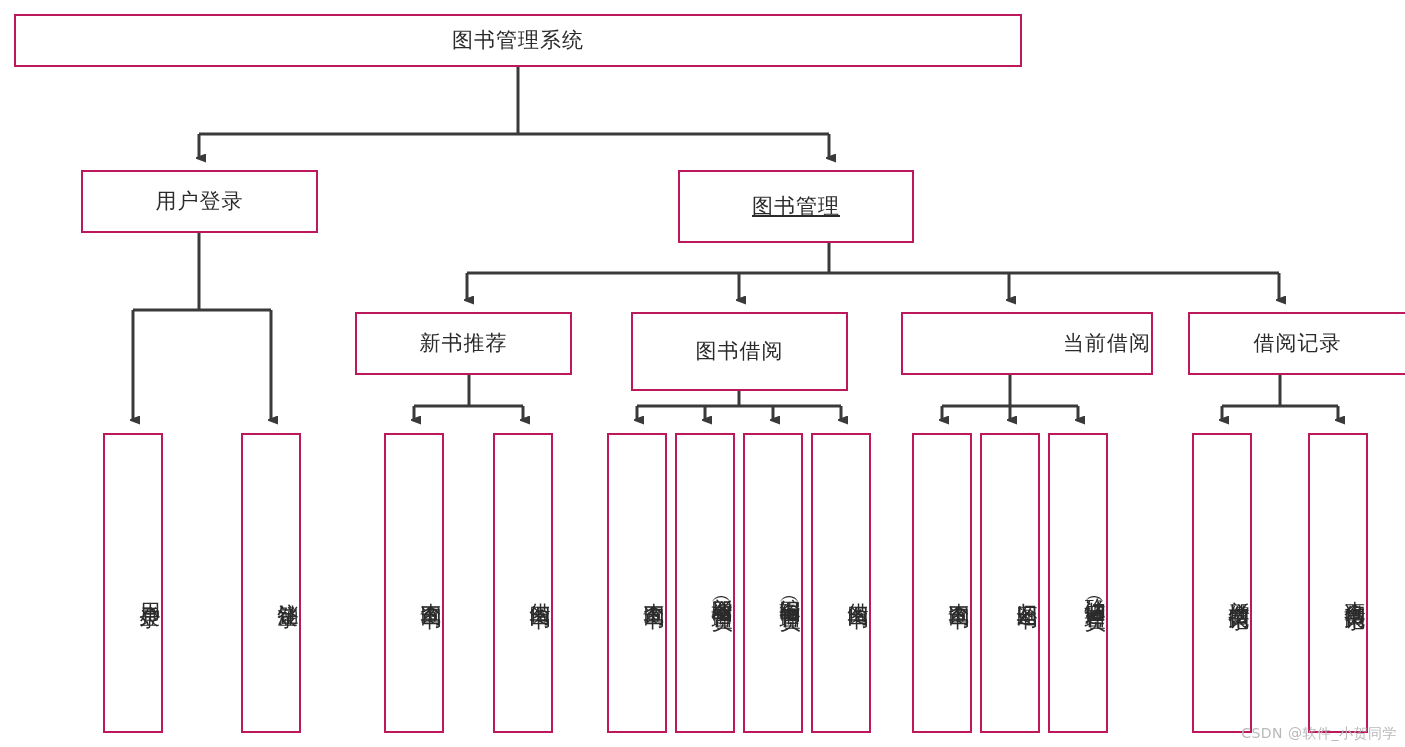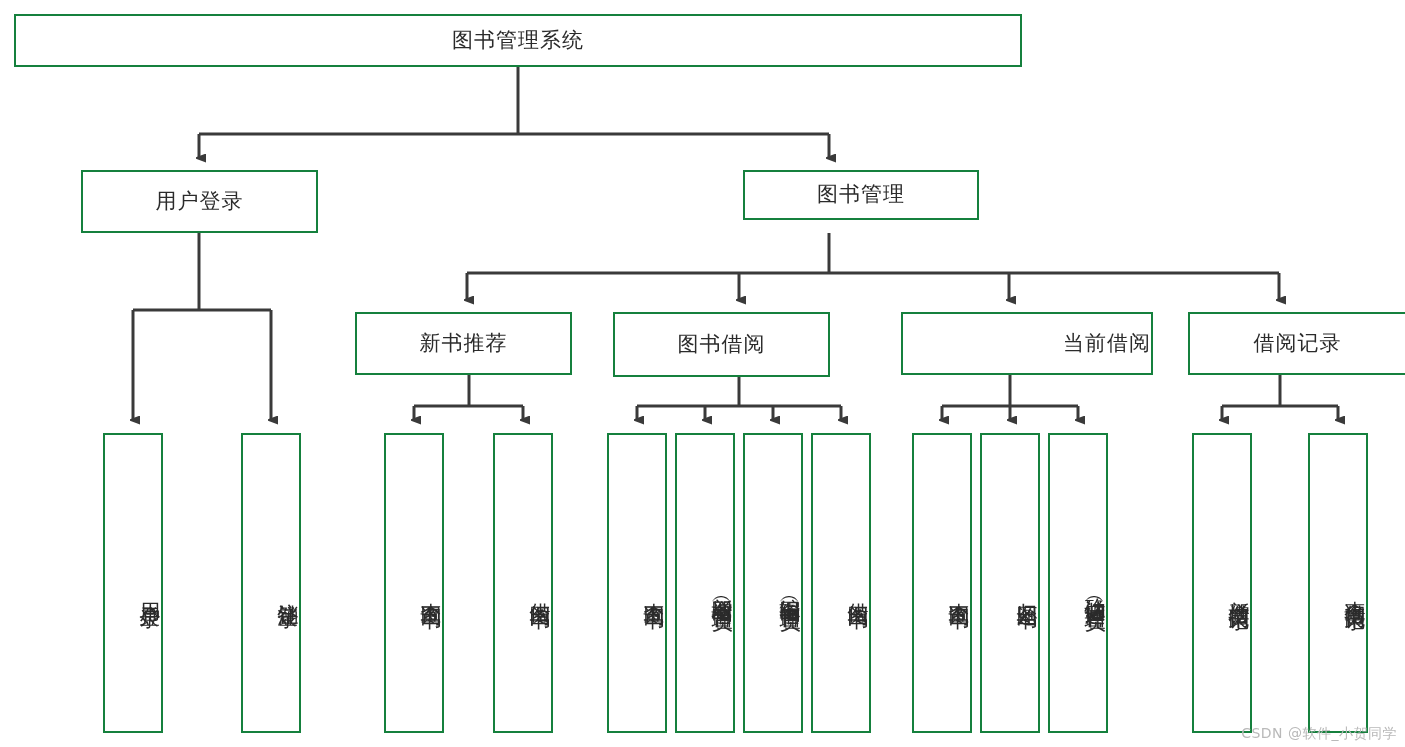--- a/index.html
+++ b/index.html
@@ -22,21 +22,21 @@
     position: absolute;
     left: 0;
     top: 0;
     width: 1405px;
     height: 747px;
     pointer-events: none;
   }
   .node {
     position: absolute;
     box-sizing: border-box;
-    border: 2px solid #15803d;
+    border: 2px solid #be185d;
     background: #ffffff;
     display: flex;
     align-items: center;
     justify-content: center;
     color: #2b2b2b;
     z-index: 2;
   }
   .node.h {
     font-size: 21px;
     line-height: 1.1;
@@ -128,28 +128,28 @@
     </g>
   </svg>
 
   <div class="node h" style="left:14px; top:14px; width:1008px; height:53px;">
     <span>图书管理系统</span>
   </div>
 
   <div class="node h" style="left:81px; top:170px; width:237px; height:63px;">
     <span>用户登录</span>
   </div>
-  <div class="node h" style="left:743px; top:170px; width:236px; height:50px;">
+  <div class="node h" style="left:678px; top:170px; width:236px; height:73px;text-decoration:underline;">
     <span>图书管理</span>
   </div>
 
   <div class="node h" style="left:355px; top:312px; width:217px; height:63px;">
     <span>新书推荐</span>
   </div>
-  <div class="node h" style="left:613px; top:312px; width:217px; height:65px;">
+  <div class="node h" style="left:631px; top:312px; width:217px; height:79px;">
     <span>图书借阅</span>
   </div>
   <div class="node h" style="left:901px; top:312px; width:252px; height:63px;justify-content:flex-end;">
     <span>当前借阅</span>
   </div>
   <div class="node h" style="left:1171px; top:312px; width:219px; height:63px;margin-left:17px;">
     <span>借阅记录</span>
   </div>
 
   <div class="node v" style="left:103px; top:433px; width:60px; height:300px;">

